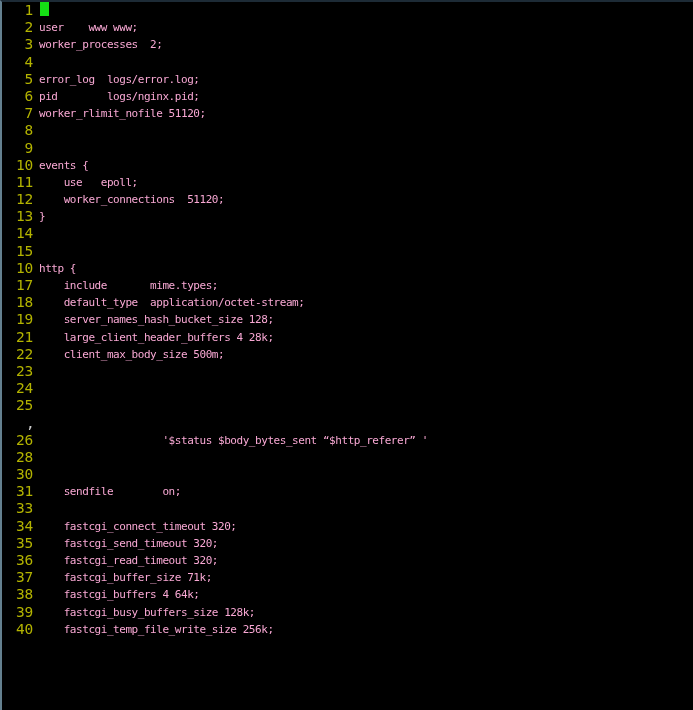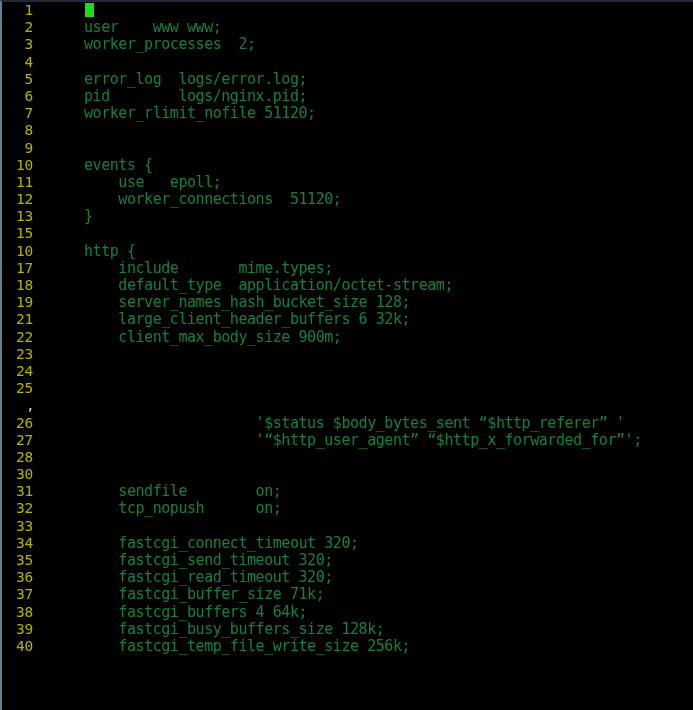--- a/index.html
+++ b/index.html
@@ -55,28 +55,27 @@
     color: #b3b300;
     font-size: 14.5px;
     font-family: "DejaVu Sans Mono", "Liberation Mono", monospace;
     letter-spacing: -0.2px;
     user-select: none;
     height: 17.2px;
   }
 
   .code {
     flex: 1 1 auto;
-    color: #15803d;
-    font-size: 15px;
+    color: #f9a8d4;
+    font-size: 11px;
     font-family: "DejaVu Sans Mono", "Liberation Mono", monospace;
     letter-spacing: -0.45px;
     padding-left: 6px;
     white-space: pre;
     overflow: visible;
-    margin-left: 45px;
   }
 
   .code.wrap {
     white-space: pre-wrap;
     word-break: break-all;
   }
 
   
   .wrap-tail {
     flex: 0 0 100%;
@@ -107,36 +106,35 @@
       <div class="line"><div class="gutter">4</div><div class="code"></div></div>
       <div class="line"><div class="gutter">5</div><div class="code">error_log  logs/error.log;</div></div>
       <div class="line"><div class="gutter">6</div><div class="code">pid        logs/nginx.pid;</div></div>
       <div class="line"><div class="gutter">7</div><div class="code">worker_rlimit_nofile 51120;</div></div>
       <div class="line"><div class="gutter">8</div><div class="code"></div></div>
       <div class="line"><div class="gutter">9</div><div class="code"></div></div>
       <div class="line"><div class="gutter">10</div><div class="code">events {</div></div>
       <div class="line"><div class="gutter">11</div><div class="code">    use   epoll;</div></div>
       <div class="line"><div class="gutter">12</div><div class="code">    worker_connections  51120;</div></div>
       <div class="line"><div class="gutter">13</div><div class="code">}</div></div>
+      <div class="line"><div class="gutter">14</div><div class="code"></div></div>
       <div class="line"><div class="gutter">15</div><div class="code"></div></div>
       <div class="line"><div class="gutter">10</div><div class="code">http {</div></div>
       <div class="line"><div class="gutter">17</div><div class="code">    include       mime.types;</div></div>
       <div class="line"><div class="gutter">18</div><div class="code">    default_type  application/octet-stream;</div></div>
       <div class="line"><div class="gutter">19</div><div class="code">    server_names_hash_bucket_size 128;</div></div>
-      <div class="line"><div class="gutter">21</div><div class="code">    large_client_header_buffers 6 32k;</div></div>
-      <div class="line"><div class="gutter">22</div><div class="code">    client_max_body_size 900m;</div></div>
+      <div class="line"><div class="gutter">21</div><div class="code">    large_client_header_buffers 4 28k;</div></div>
+      <div class="line"><div class="gutter">22</div><div class="code">    client_max_body_size 500m;</div></div>
       <div class="line"><div class="gutter">23</div><div class="code"></div></div>
       <div class="line"><div class="gutter">24</div><div class="code"></div></div>
       <div class="line wrapped"><div class="gutter">25</div><div class="wrap-tail">,</div></div>
       <div class="line"><div class="gutter">26</div><div class="code">                    '$status $body_bytes_sent “$http_referer” '</div></div>
-      <div class="line"><div class="gutter">27</div><div class="code">                    '“$http_user_agent” “$http_x_forwarded_for”';</div></div>
       <div class="line"><div class="gutter">28</div><div class="code"></div></div>
       <div class="line"><div class="gutter">30</div><div class="code"></div></div>
       <div class="line"><div class="gutter">31</div><div class="code">    sendfile        on;</div></div>
-      <div class="line"><div class="gutter">32</div><div class="code">    tcp_nopush      on;</div></div>
       <div class="line"><div class="gutter">33</div><div class="code"></div></div>
       <div class="line"><div class="gutter">34</div><div class="code">    fastcgi_connect_timeout 320;</div></div>
       <div class="line"><div class="gutter">35</div><div class="code">    fastcgi_send_timeout 320;</div></div>
       <div class="line"><div class="gutter">36</div><div class="code">    fastcgi_read_timeout 320;</div></div>
       <div class="line"><div class="gutter">37</div><div class="code">    fastcgi_buffer_size 71k;</div></div>
       <div class="line"><div class="gutter">38</div><div class="code">    fastcgi_buffers 4 64k;</div></div>
       <div class="line"><div class="gutter">39</div><div class="code">    fastcgi_busy_buffers_size 128k;</div></div>
       <div class="line"><div class="gutter">40</div><div class="code">    fastcgi_temp_file_write_size 256k;</div></div>
     </div>
 </div>

